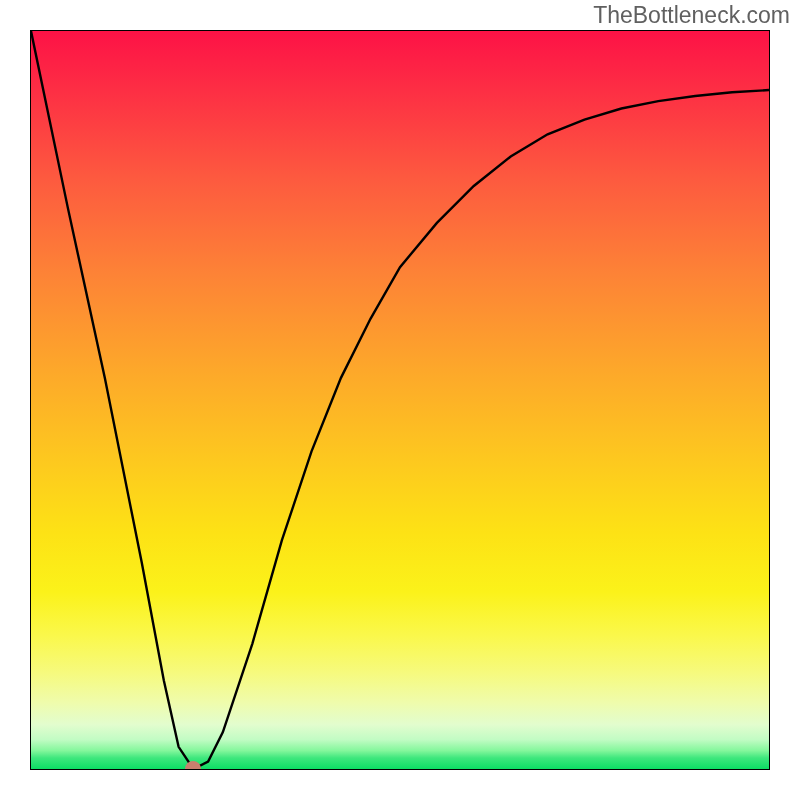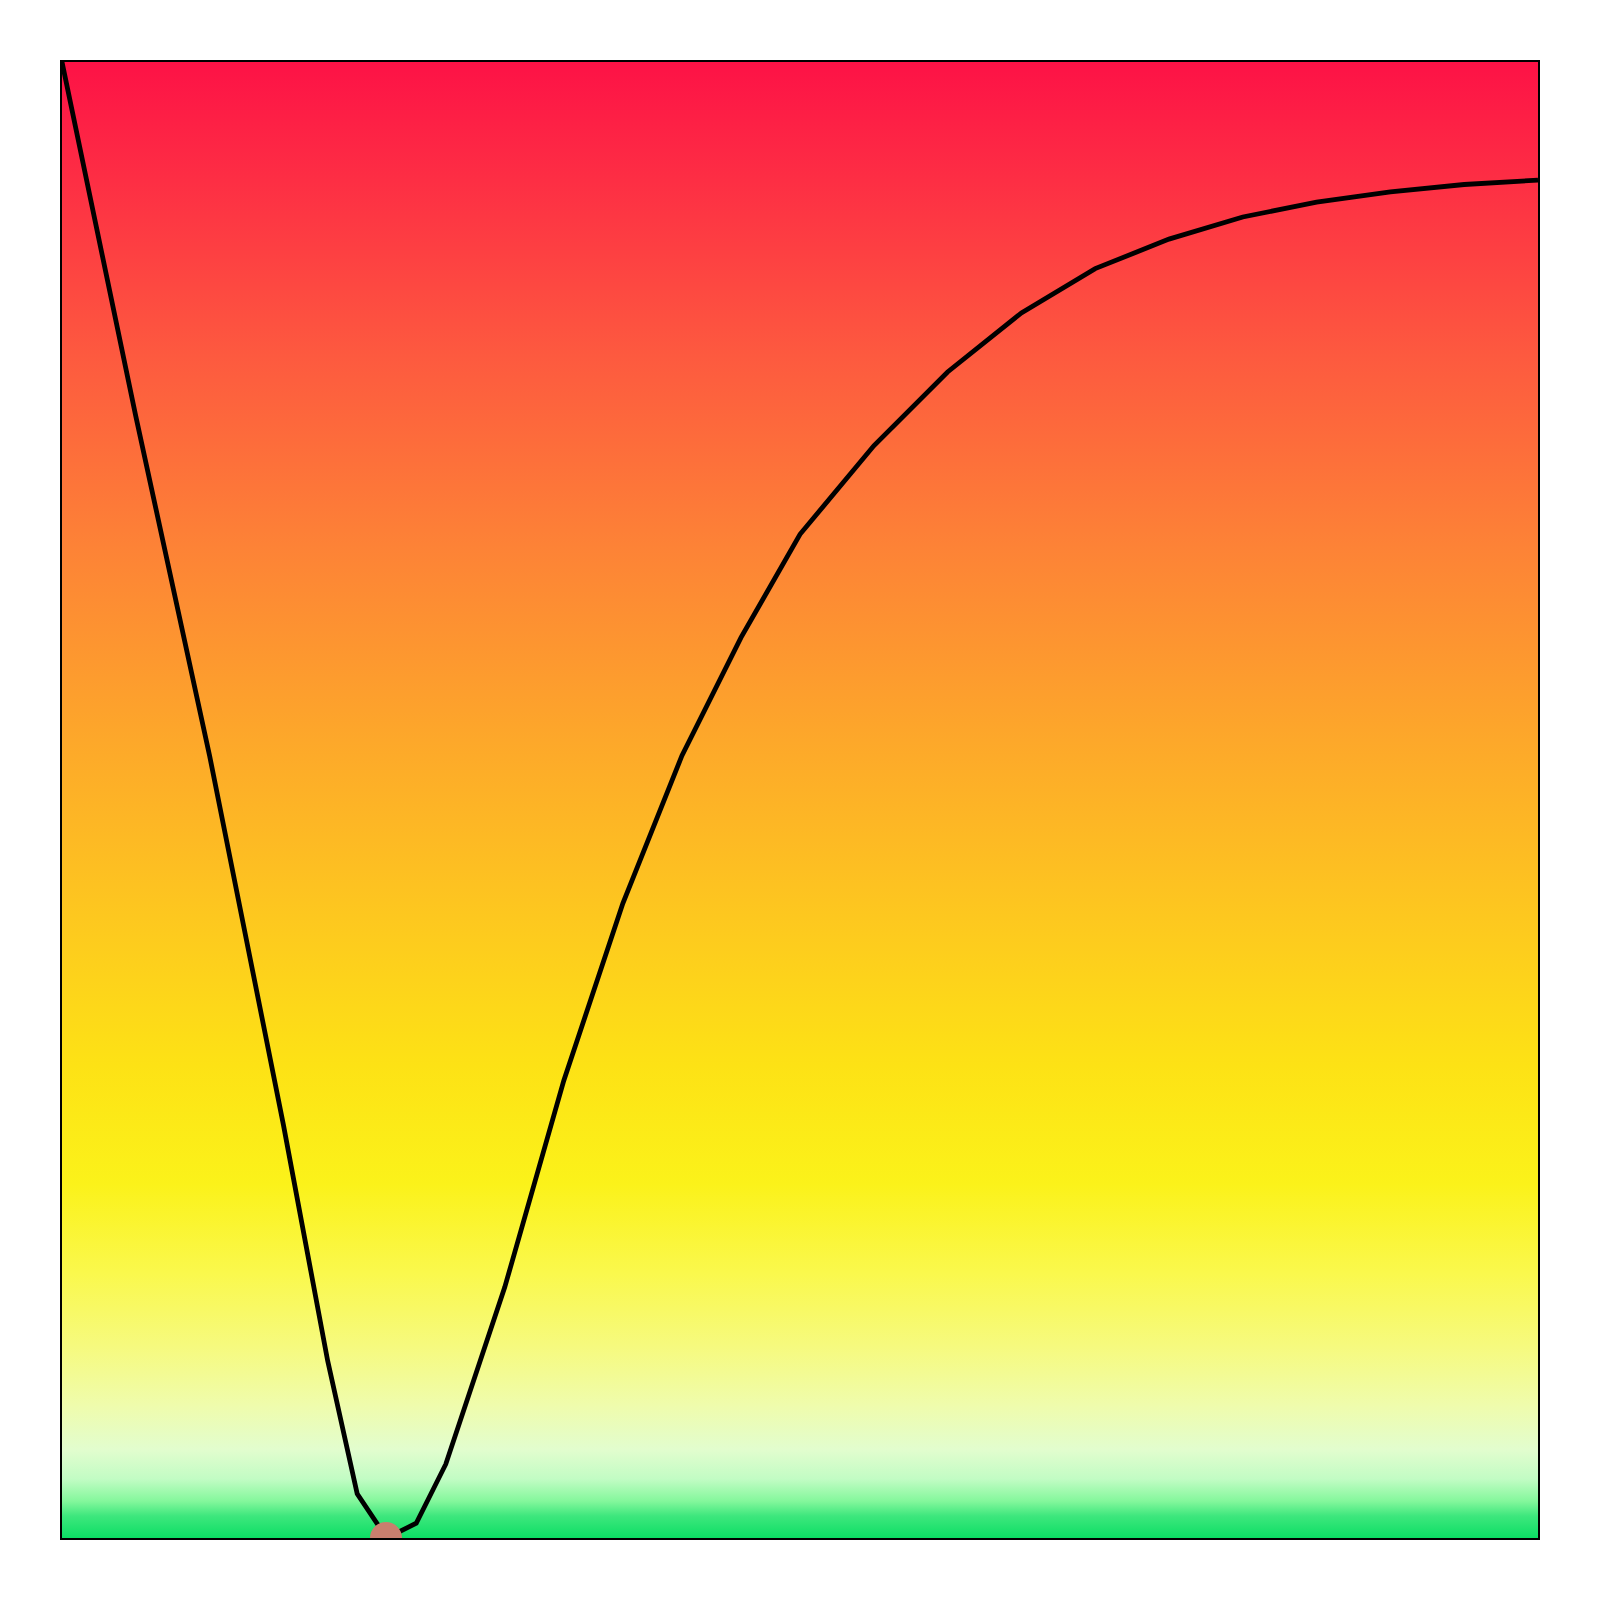--- a/index.html
+++ b/index.html
@@ -73,20 +73,21 @@
     height: 16px;
     border-radius: 50%;
     background: #c97f6e;
     transform: translate(-50%, -50%);
   }
 </style>
 </head>
 <body>
 
 <div class="wrap">
+  <div class="watermark">TheBottleneck.com</div>
 
   <div class="frame">
     <div class="gradient"></div>
 
     <svg class="curve" viewBox="0 0 738 738" preserveAspectRatio="none">
       <path id="curve-path" d="M0.00 0.00 L36.90 177.12 L73.80 346.86 L110.70 531.36 L132.84 649.44 L147.60 715.86 L162.36 738.00 L177.12 730.62 L191.88 701.10 L221.40 612.54 L250.92 509.22 L280.44 420.66 L309.96 346.86 L339.48 287.82 L369.00 236.16 L405.90 191.88 L442.80 154.98 L479.70 125.46 L516.60 103.32 L553.50 88.56 L590.40 77.49 L627.30 70.11 L664.20 64.94 L701.10 61.25 L738.00 59.04 " fill="none" stroke="#000" stroke-width="2.4"></path>
     </svg>
 
     <div class="dot" id="marker-dot" style="left: 162.36px; top: 738px; background: rgb(201, 127, 110);"></div>
   </div>

